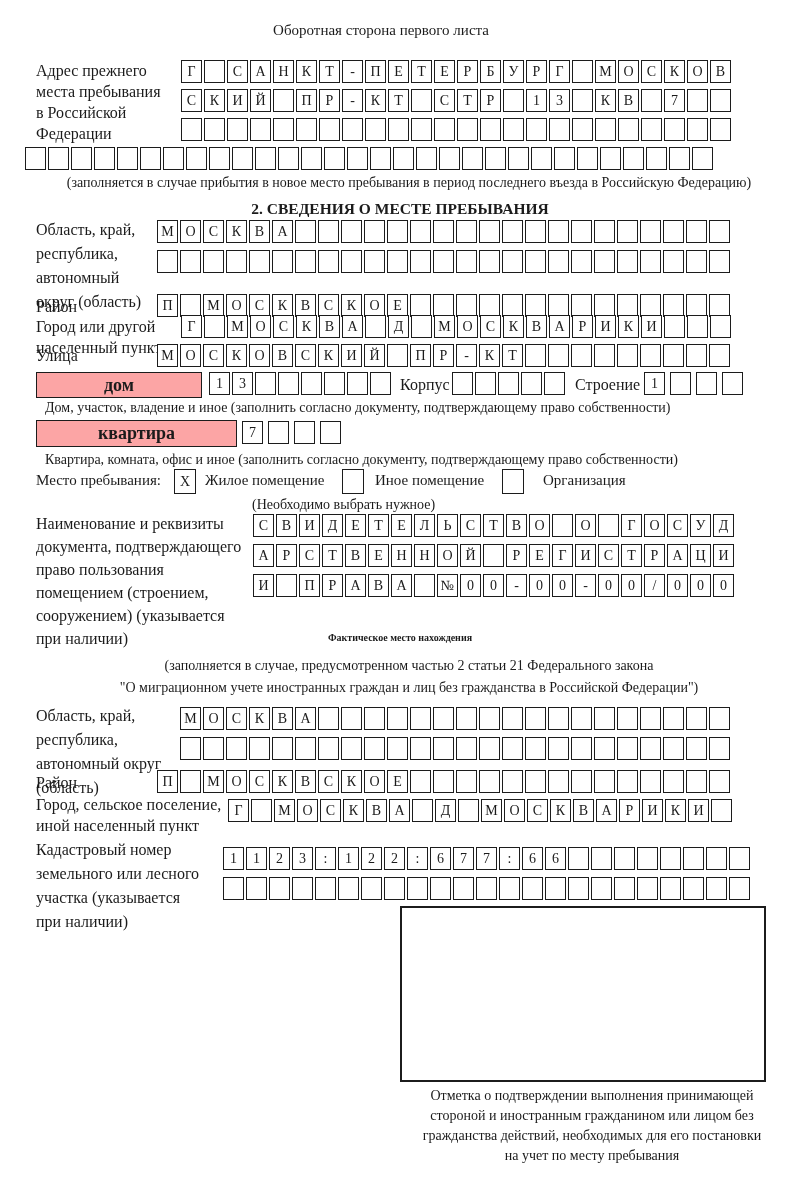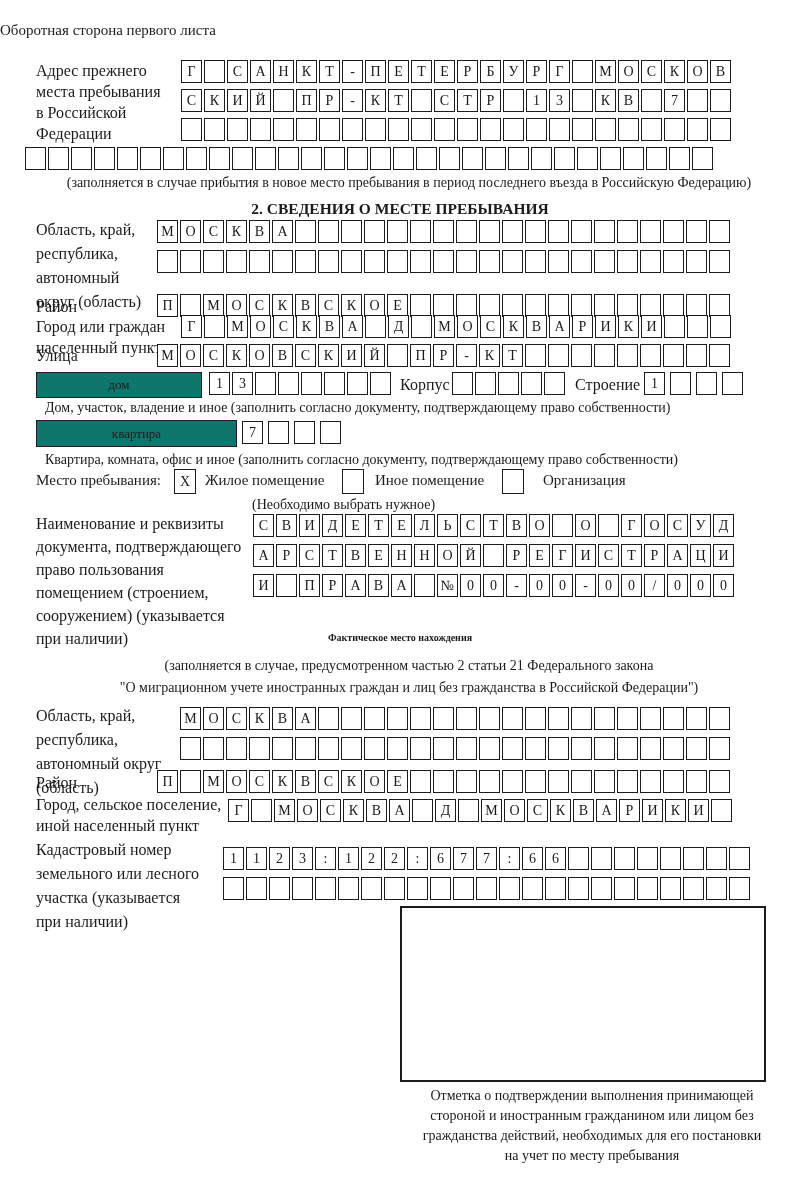--- a/index.html
+++ b/index.html
@@ -10,30 +10,30 @@
   .small{font-size:14px;margin-left:9px;}
   .center{position:absolute;left:0;width:800px;text-align:center;}
   .b{font-weight:bold;}
   .cellrow{position:absolute;display:flex;gap:2px;}
   .cellrow.g5{gap:5px;}
   .cell{flex:none;width:19px;height:21px;border:1.5px solid #1c1c1c;
         display:flex;align-items:center;justify-content:center;
         font-size:14px;line-height:1;background:#fff;}
   .ck{width:20px;height:23px;}
   .widebox{position:absolute;border:1.5px solid #1c1c1c;display:flex;
-           align-items:center;justify-content:center;font-size:13px;background:#0f766e;}
+           align-items:center;justify-content:center;font-size:18px;background:#fca5a5;font-weight:bold;}
   .bigbox{position:absolute;border:2px solid #1c1c1c;background:#fff;}
   .nowrap{white-space:nowrap;}
 </style>
 </head>
 <body>
 
 <div class="page">
 
-  <div class="abs" style="top:22px;left:0;width:762px;text-align:left">Оборотная сторона первого листа</div>
+  <div class="abs" style="top:22px;left:0;width:762px;text-align:center">Оборотная сторона первого листа</div>
 
   <div class="lbl" style="left:36px;top:60px">
     <div>Адрес прежнего</div>
     <div>места пребывания</div>
     <div>в Российской</div>
     <div>Федерации</div>
   </div>
   <div class="cellrow" style="left:181px;top:60px">
       <div class="cell">Г</div>
       <div class="cell"></div>
@@ -232,21 +232,21 @@
       <div class="cell"></div>
       <div class="cell"></div>
       <div class="cell"></div>
       <div class="cell"></div>
       <div class="cell"></div>
       <div class="cell"></div>
       <div class="cell"></div>
     </div>
 
   <div class="lbl" style="left:36px;top:316px">
-    <div>Город или граждан</div>
+    <div>Город или другой</div>
     <div>населенный пункт</div>
   </div>
   <div class="cellrow" style="left:181px;top:315px">
       <div class="cell">Г</div>
       <div class="cell"></div>
       <div class="cell">М</div>
       <div class="cell">О</div>
       <div class="cell">С</div>
       <div class="cell">К</div>
       <div class="cell">В</div>

